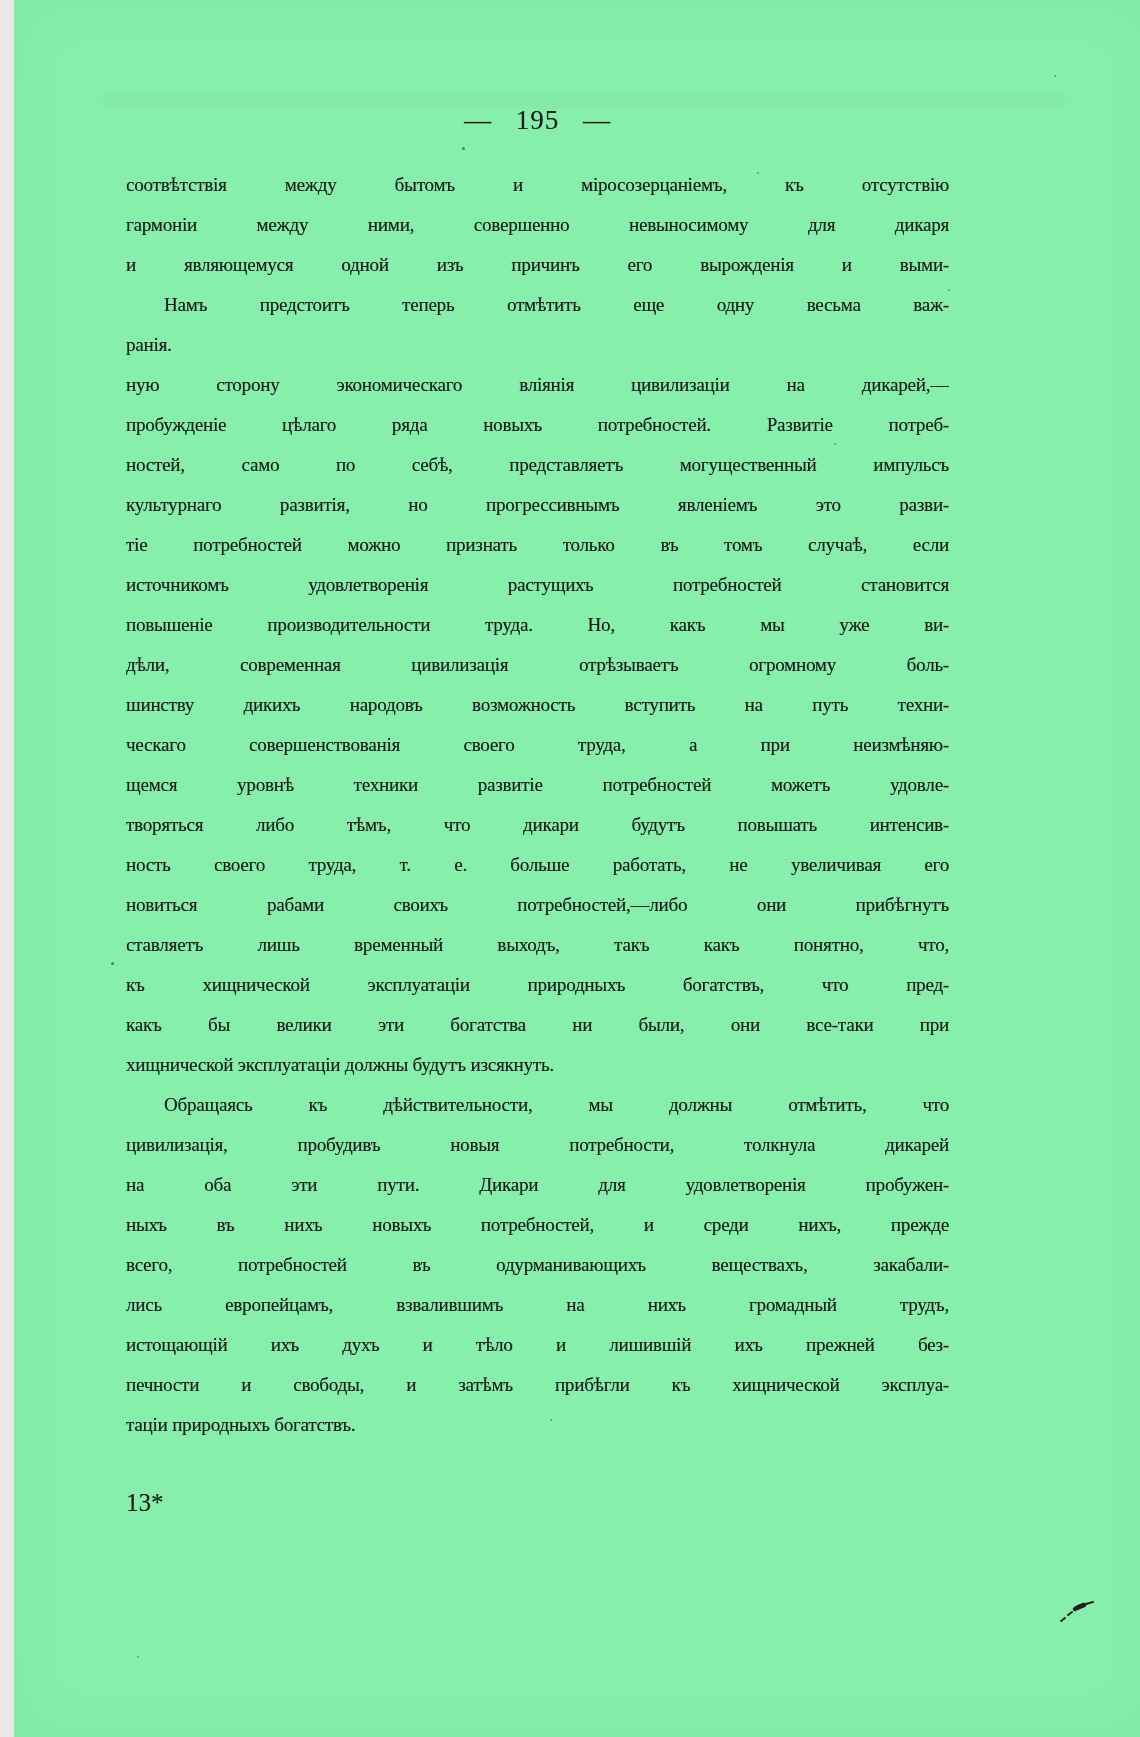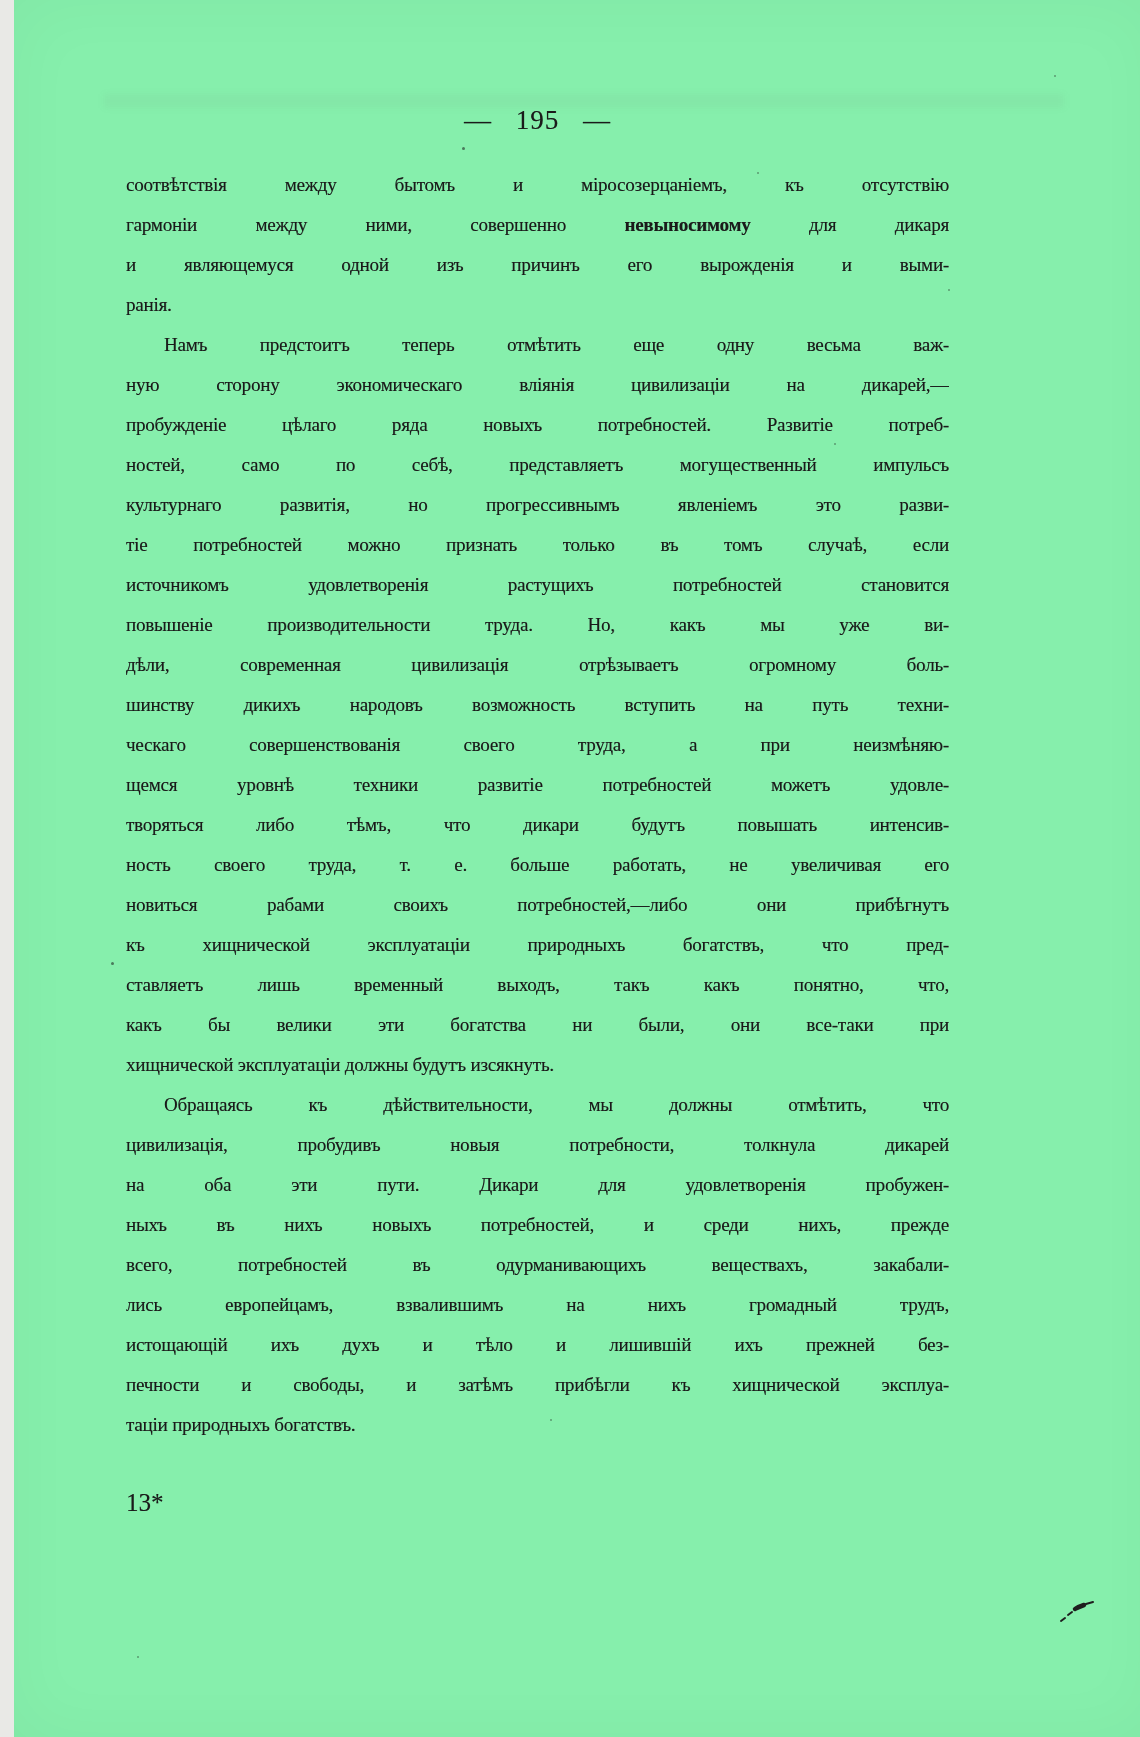--- a/index.html
+++ b/index.html
@@ -50,21 +50,21 @@
 
   .line {
     height: 40px;
     line-height: 40px;
     overflow: hidden;
     text-align: justify;
     text-align-last: justify;
   }
   .line.last { text-align-last: left; }
   .line.indent { padding-left: 38px; }
-  .bold { font-weight: bold; }
+  .bold { font-weight: normal; }
 
   .signature {
     position: absolute;
     top: 1483px; left: 112px;
     width: 823px;
     padding-right: 42px;
     font-size: 25px;
     line-height: 40px;
     text-shadow: 0.3px 0.2px 0 rgba(26,26,26,0.45);
   }
@@ -88,38 +88,38 @@
 <div class="scan">
 
   <div class="bleed-band"></div>
 
   <div class="page-number">— 195 —</div>
 
   <div class="text-block">
       <div class="line"><span>соотвѣтствія между бытомъ и міросозерцаніемъ, къ отсутствію</span></div>
       <div class="line"><span>гармоніи между ними, совершенно </span><span class="bold">невыносимому</span><span> для дикаря</span></div>
       <div class="line"><span>и являющемуся одной изъ причинъ его вырожденія и выми-</span></div>
+      <div class="line indent"><span>Намъ предстоитъ теперь отмѣтить еще одну весьма важ-</span></div>
       <div class="line last"><span>ранія.</span></div>
-      <div class="line indent"><span>Намъ предстоитъ теперь отмѣтить еще одну весьма важ-</span></div>
       <div class="line"><span>ную сторону экономическаго вліянія цивилизаціи на дикарей,—</span></div>
       <div class="line"><span>пробужденіе цѣлаго ряда новыхъ потребностей. Развитіе потреб-</span></div>
       <div class="line"><span>ностей, само по себѣ, представляетъ могущественный импульсъ</span></div>
       <div class="line"><span>культурнаго развитія, но прогрессивнымъ явленіемъ это разви-</span></div>
       <div class="line"><span>тіе потребностей можно признать только въ томъ случаѣ, если</span></div>
       <div class="line"><span>источникомъ удовлетворенія растущихъ потребностей становится</span></div>
       <div class="line"><span>повышеніе производительности труда. Но, какъ мы уже ви-</span></div>
       <div class="line"><span>дѣли, современная цивилизація отрѣзываетъ огромному боль-</span></div>
       <div class="line"><span>шинству дикихъ народовъ возможность вступить на путь техни-</span></div>
       <div class="line"><span>ческаго совершенствованія своего труда, а при неизмѣняю-</span></div>
       <div class="line"><span>щемся уровнѣ техники развитіе потребностей можетъ удовле-</span></div>
       <div class="line"><span>творяться либо тѣмъ, что дикари будутъ повышать интенсив-</span></div>
       <div class="line"><span>ность своего труда, т. е. больше работать, не увеличивая его</span></div>
       <div class="line"><span>новиться рабами своихъ потребностей,—либо они прибѣгнутъ</span></div>
+      <div class="line"><span>ставляетъ лишь временный выходъ, такъ какъ понятно, что,</span></div>
       <div class="line"><span>къ хищнической эксплуатаціи природныхъ богатствъ, что пред-</span></div>
-      <div class="line"><span>ставляетъ лишь временный выходъ, такъ какъ понятно, что,</span></div>
       <div class="line"><span>какъ бы велики эти богатства ни были, они все-таки при</span></div>
       <div class="line last"><span>хищнической эксплуатаціи должны будутъ изсякнуть.</span></div>
       <div class="line indent"><span>Обращаясь къ дѣйствительности, мы должны отмѣтить, что</span></div>
       <div class="line"><span>цивилизація, пробудивъ новыя потребности, толкнула дикарей</span></div>
       <div class="line"><span>на оба эти пути. Дикари для удовлетворенія пробужен-</span></div>
       <div class="line"><span>ныхъ въ нихъ новыхъ потребностей, и среди нихъ, прежде</span></div>
       <div class="line"><span>всего, потребностей въ одурманивающихъ веществахъ, закабали-</span></div>
       <div class="line"><span>лись европейцамъ, взвалившимъ на нихъ громадный трудъ,</span></div>
       <div class="line"><span>истощающій ихъ духъ и тѣло и лишившій ихъ прежней без-</span></div>
       <div class="line"><span>печности и свободы, и затѣмъ прибѣгли къ хищнической эксплуа-</span></div>

